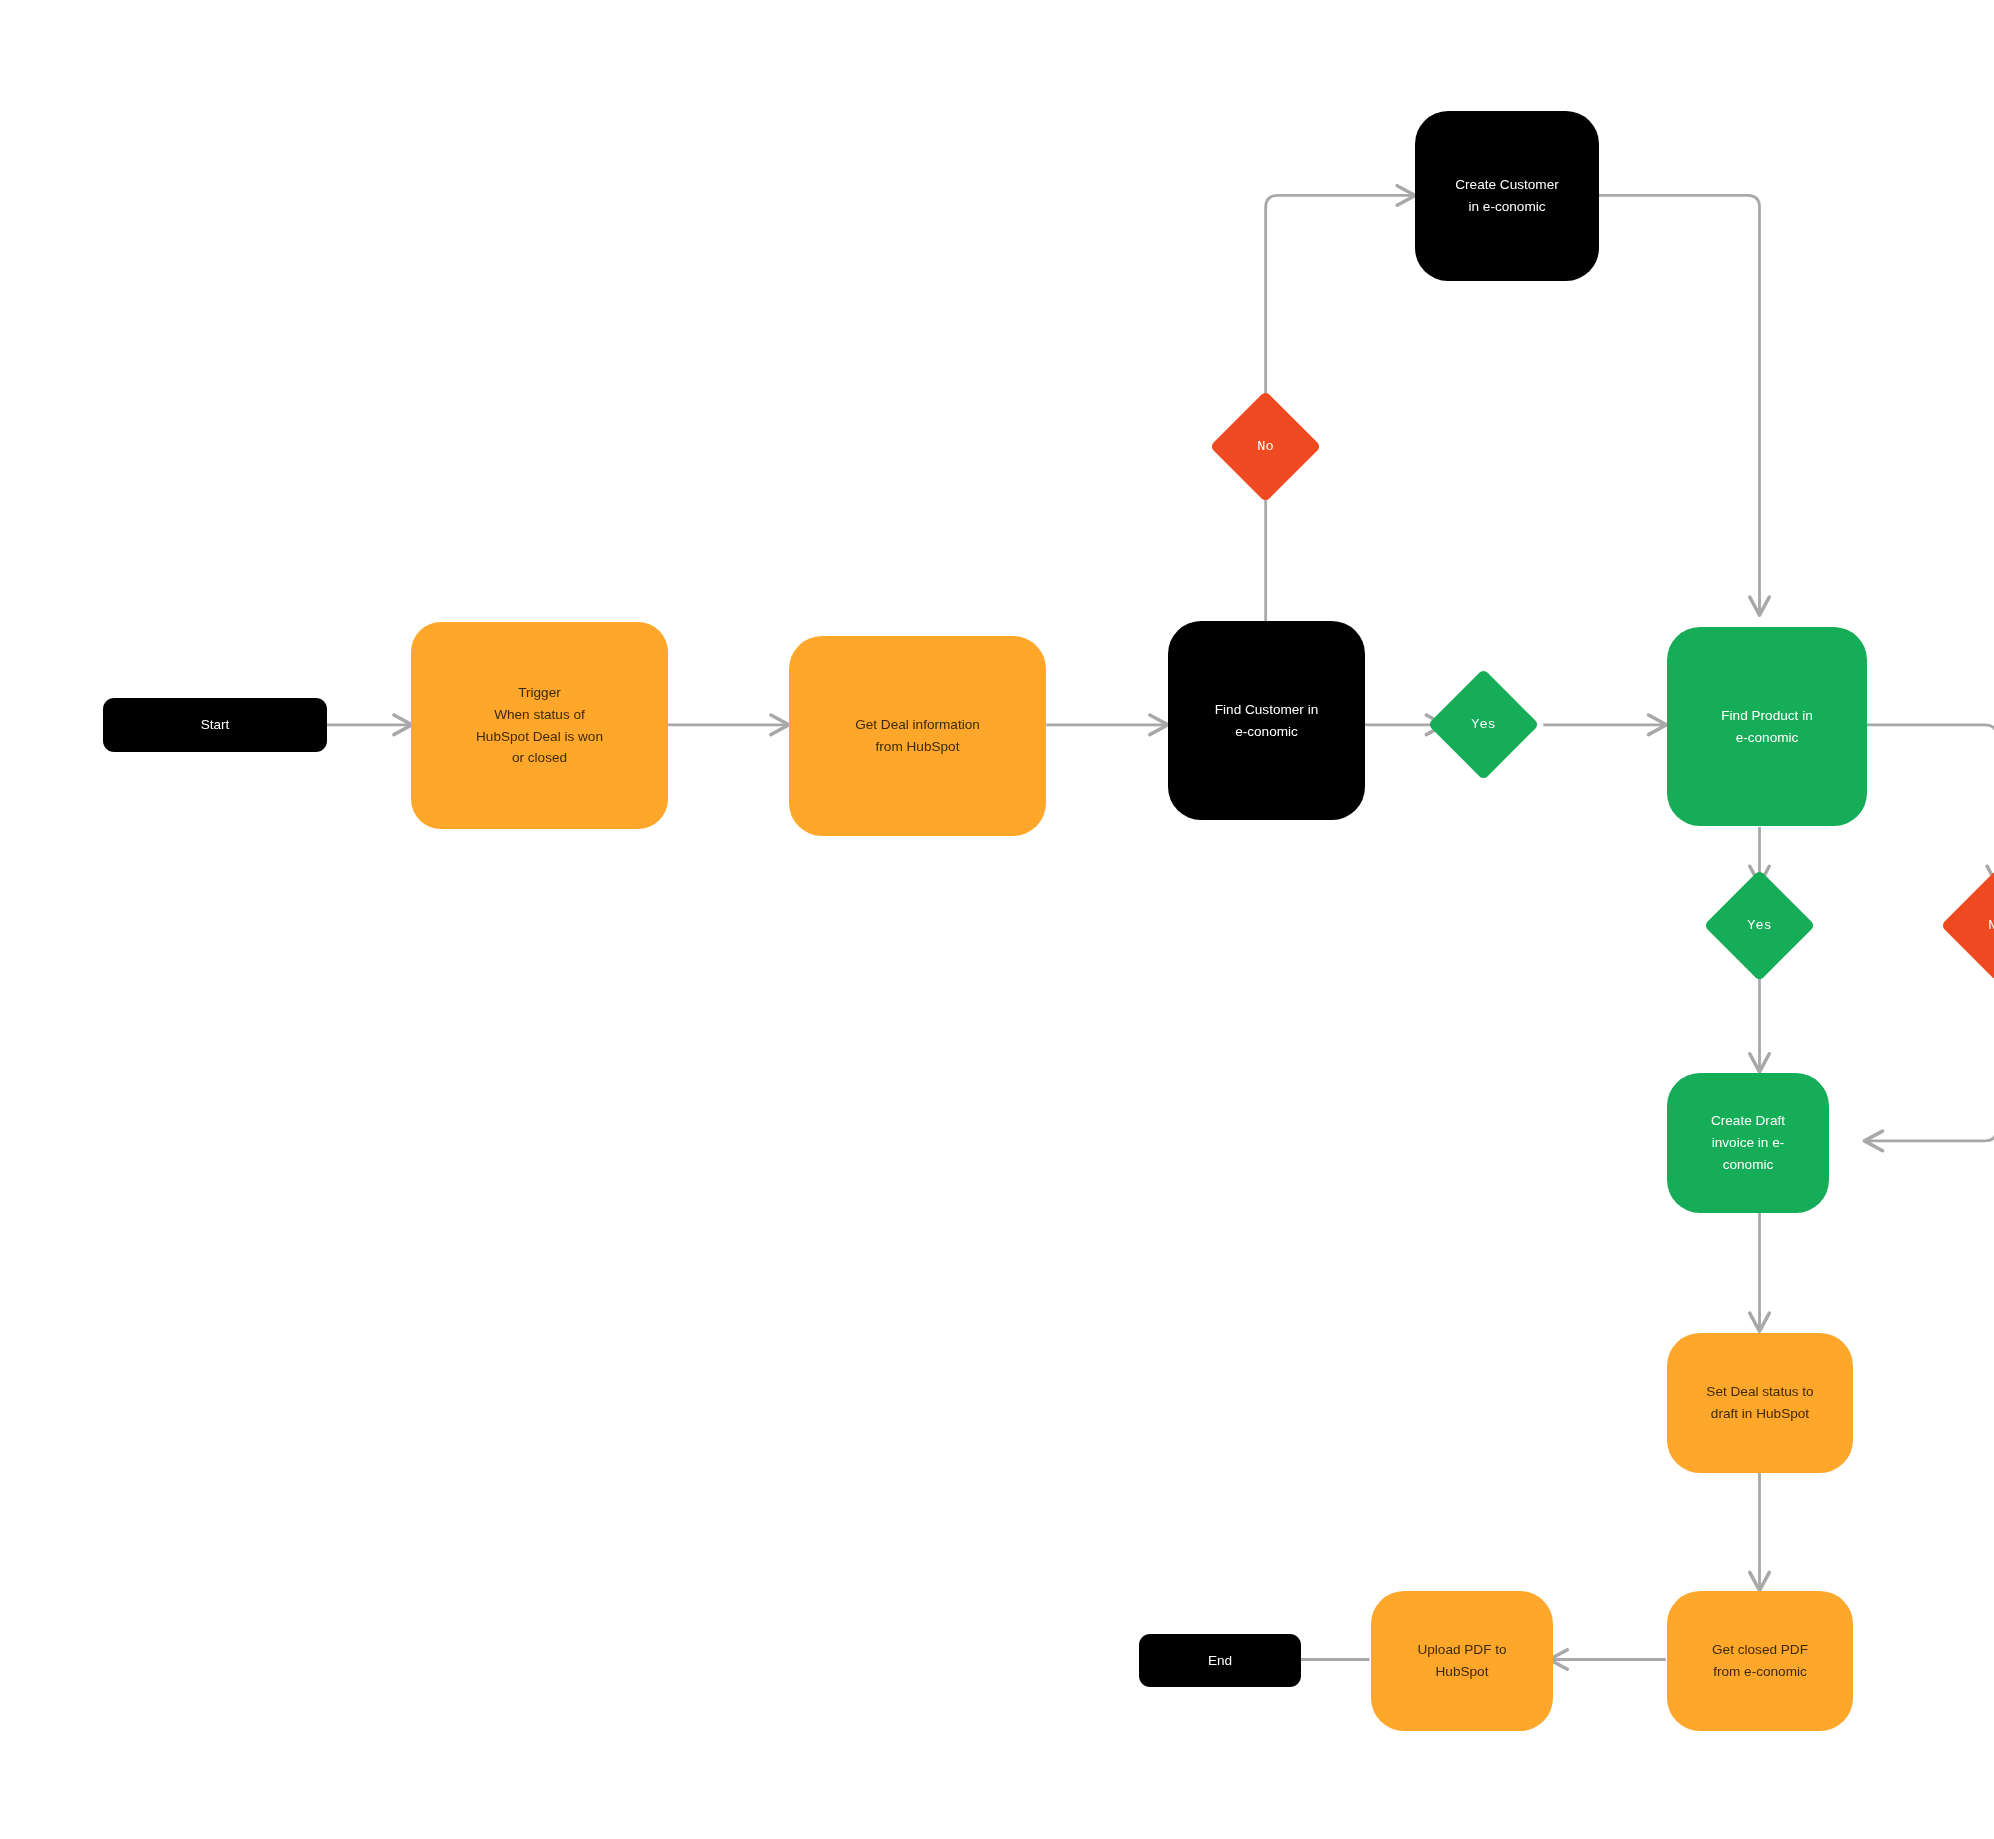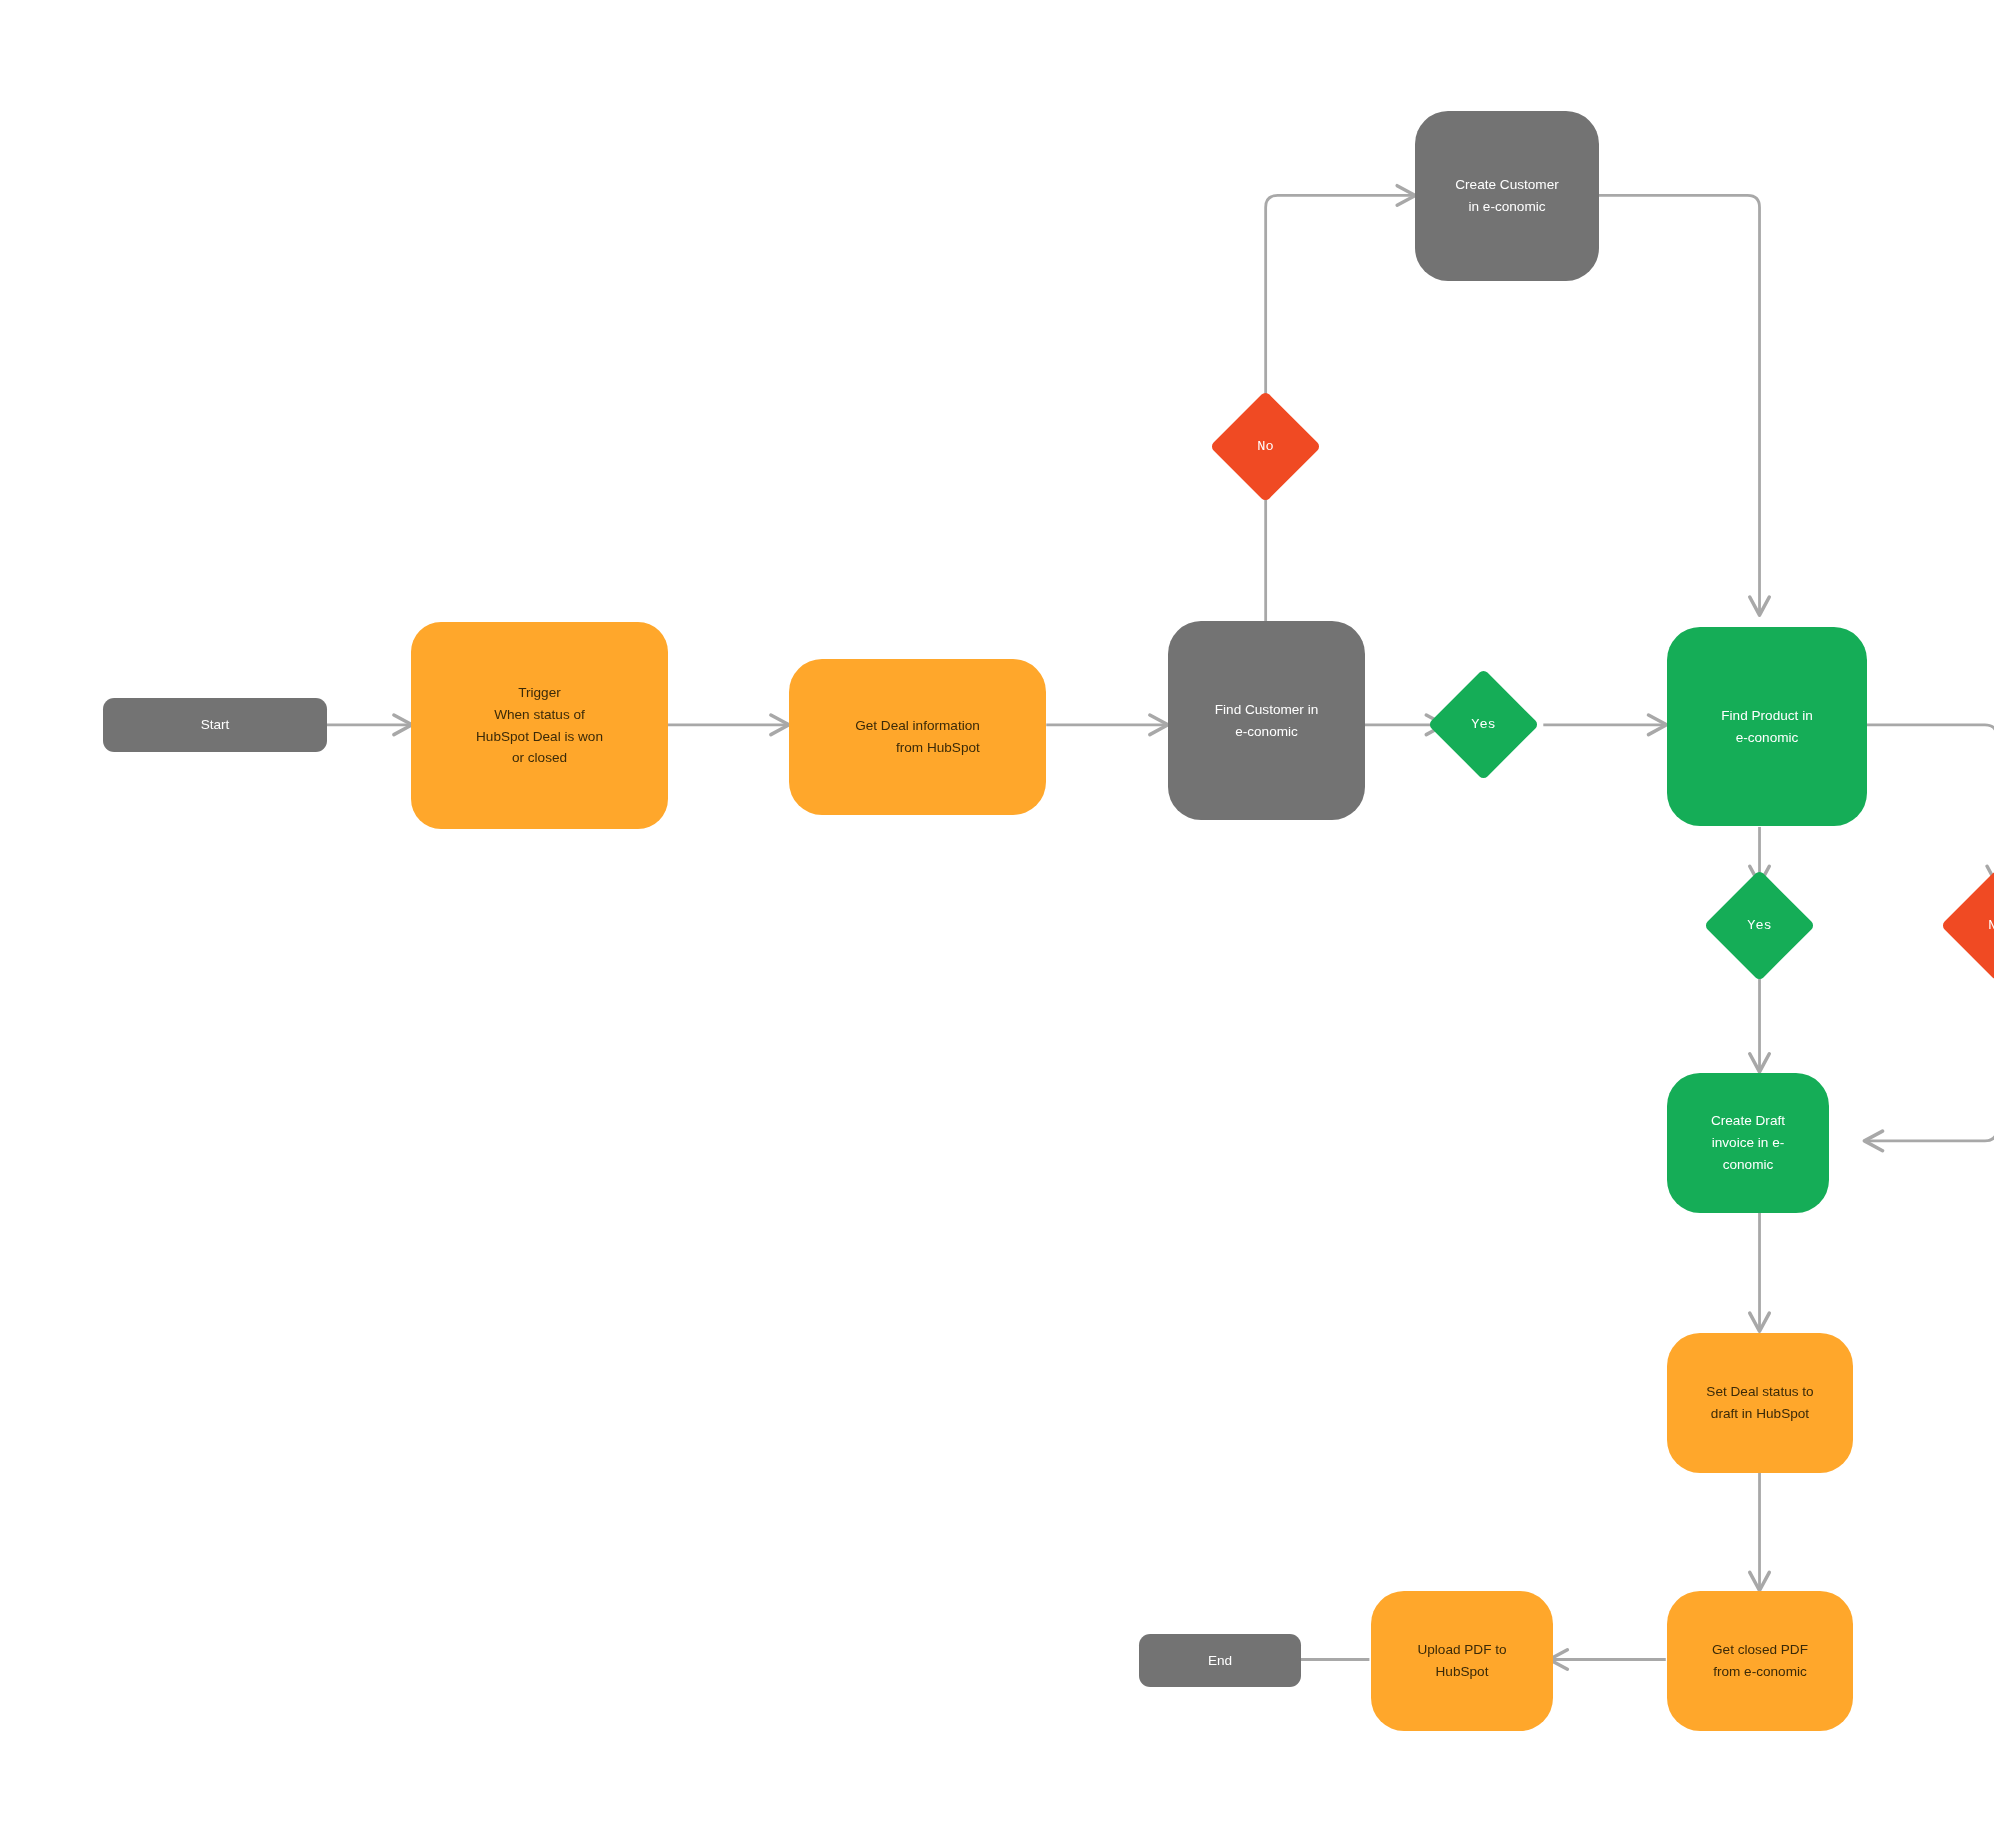--- a/index.html
+++ b/index.html
@@ -35,21 +35,21 @@
   }
   .node-pill {
     border-radius: 11.2px;
     font-size: 13.6px;
   }
   .node-rounded {
     border-radius: 33px;
     font-size: 13.6px;
     padding: 0 9.6px;
   }
-  .fill-red   { background: #737373; color: #ffffff; }
+  .fill-red   { background: #000000; color: #ffffff; }
   .fill-orange{ background: #FFA72B; color: #3B2A08; }
   .fill-green { background: #15AD57; color: #ffffff; }
 
   .diamond {
     position: absolute;
     z-index: 3;
     display: flex;
     align-items: center;
     justify-content: center;
   }
@@ -123,21 +123,21 @@
     <span>Start</span>
   </div>
 
   <div class="node node-rounded fill-orange" style="left:411px; top:622px; width:257px; height:207px;border-radius:30px;">
     <span>Trigger
 When status of
 HubSpot Deal is won
 or closed</span>
   </div>
 
-  <div class="node node-rounded fill-orange" style="left:789px; top:659px; width:257px; height:156px;text-align:right;">
+  <div class="node node-rounded fill-orange" style="left:789px; top:636px; width:257px; height:200px;">
     <span>Get Deal information
 from HubSpot</span>
   </div>
 
   <div class="node node-rounded fill-red" style="left:1168px; top:621px; width:197px; height:199px;">
     <span>Find Customer in
 e-conomic</span>
   </div>
 
   <div class="node node-rounded fill-red" style="left:1415px; top:111px; width:184px; height:170px;">

